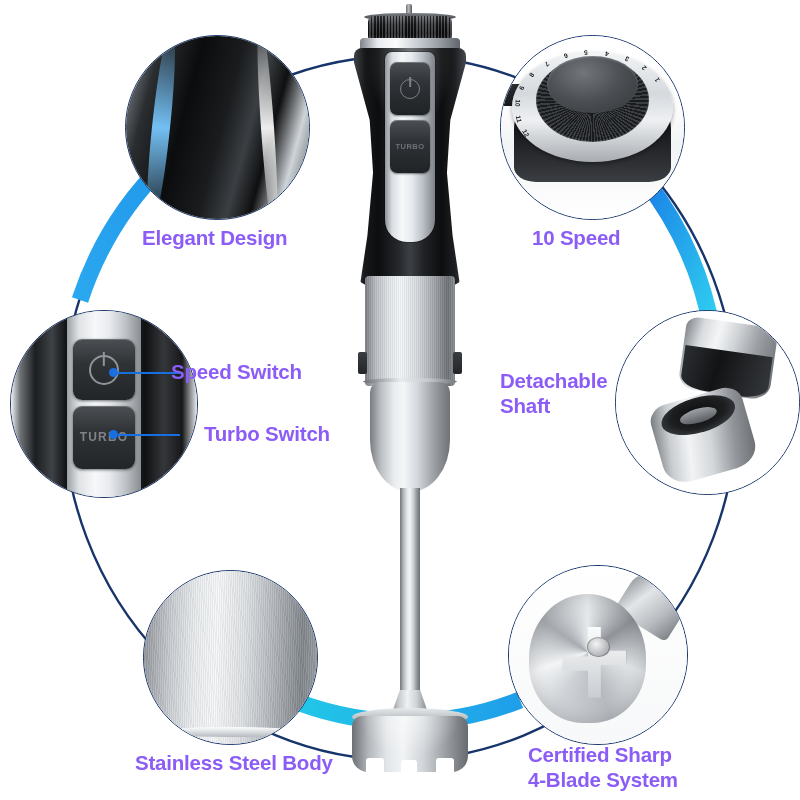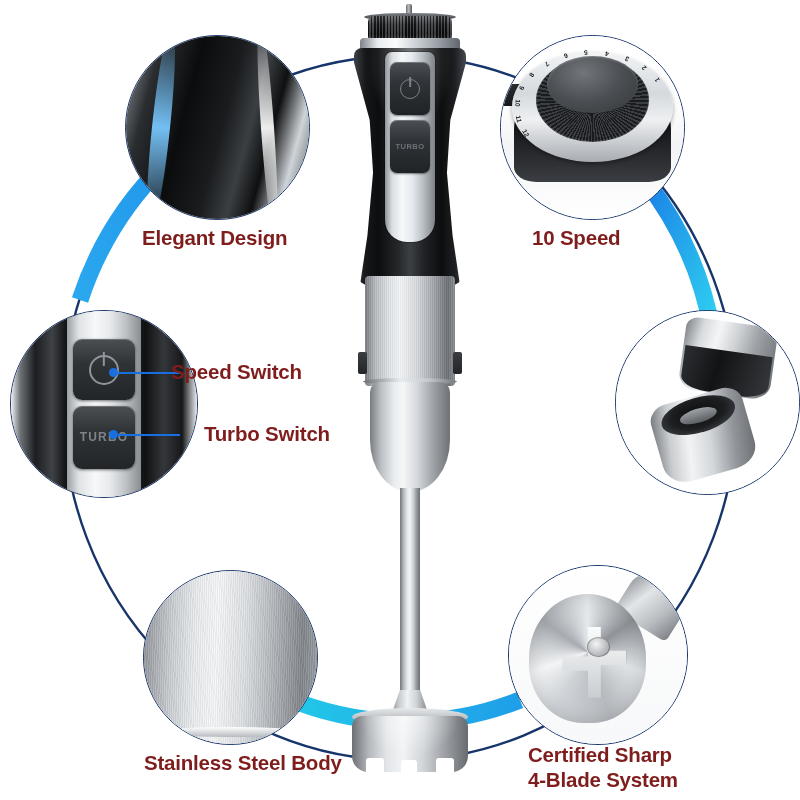--- a/index.html
+++ b/index.html
@@ -22,21 +22,21 @@
     overflow:hidden;
     border:1.6px solid #17356b;
     background:#ffffff;
     box-sizing:border-box;
   }
   .callout-inner{position:absolute;left:0;top:0;width:100%;height:100%;}
 
   
   .label{
     position:absolute;
-    color:#7f1d1d;
+    color:#8b5cf6;
     font-weight:bold;
     font-size:20.5px;
     line-height:25px;
     letter-spacing:-0.2px;
     white-space:pre-line;
   }
 
   
   .leader{position:absolute;height:2px;background:#1a6fe0;}
   .dot{position:absolute;width:9px;height:9px;border-radius:50%;background:#1a6fe0;}
@@ -428,25 +428,27 @@
   <div class="dot" style="left:109px;top:430px;"></div>
   <div class="leader" style="left:118px;top:434px;width:62px;"></div>
   <div class="label" style="left:188px;top:421px;margin-left:16px;">Turbo Switch</div>
 
   <div class="callout" style="left:615px;top:310px;width:185px;height:185px;">
     <div class="callout-inner det-wrap">
       <div class="det-piece-top"></div>
       <div class="det-piece-bot"></div>
     </div>
   </div>
+  <div class="label" style="left:500px;top:368px;">Detachable
+Shaft</div>
 
   <div class="callout" style="left:143px;top:570px;width:175px;height:175px;">
     <div class="callout-inner art-steel"></div>
   </div>
-  <div class="label" style="left:144px;top:750px;">Stainless Steel Body</div>
+  <div class="label" style="left:135px;top:750px;">Stainless Steel Body</div>
 
   <div class="callout" style="left:508px;top:565px;width:180px;height:180px;">
     <div class="callout-inner blade-wrap">
       <div class="blade-stem"></div>
       <div class="blade-bell"></div>
       <div class="blade-cross"></div>
       <div class="blade-hub"></div>
     </div>
   </div>
   <div class="label" style="left:528px;top:742px;">Certified Sharp

